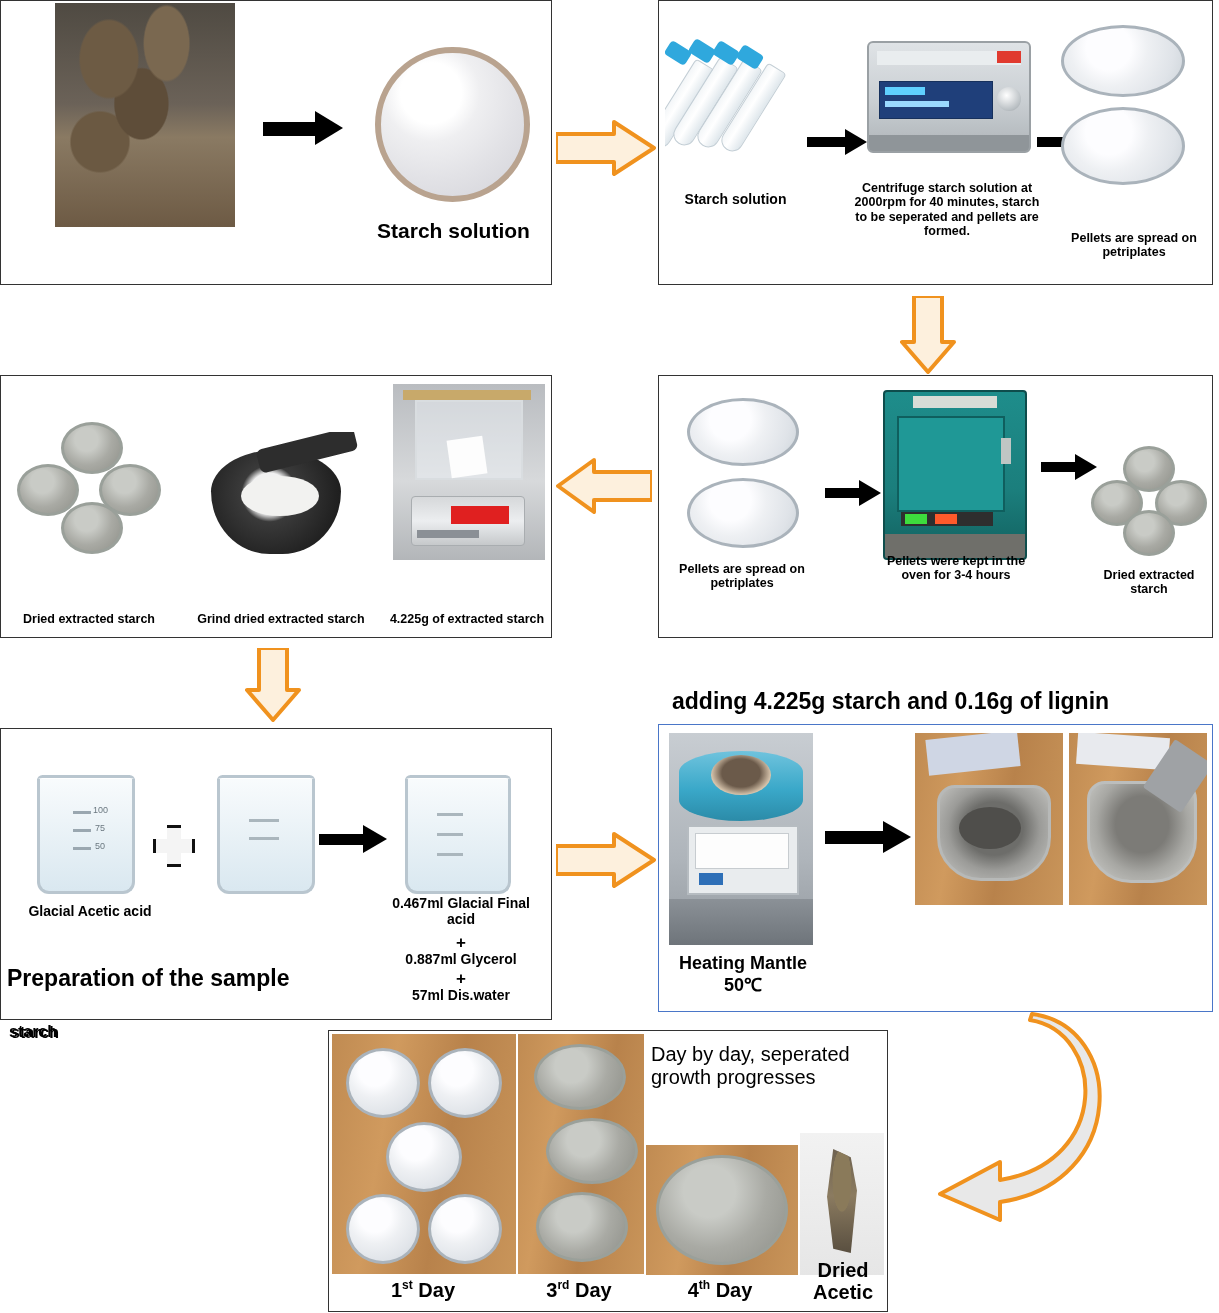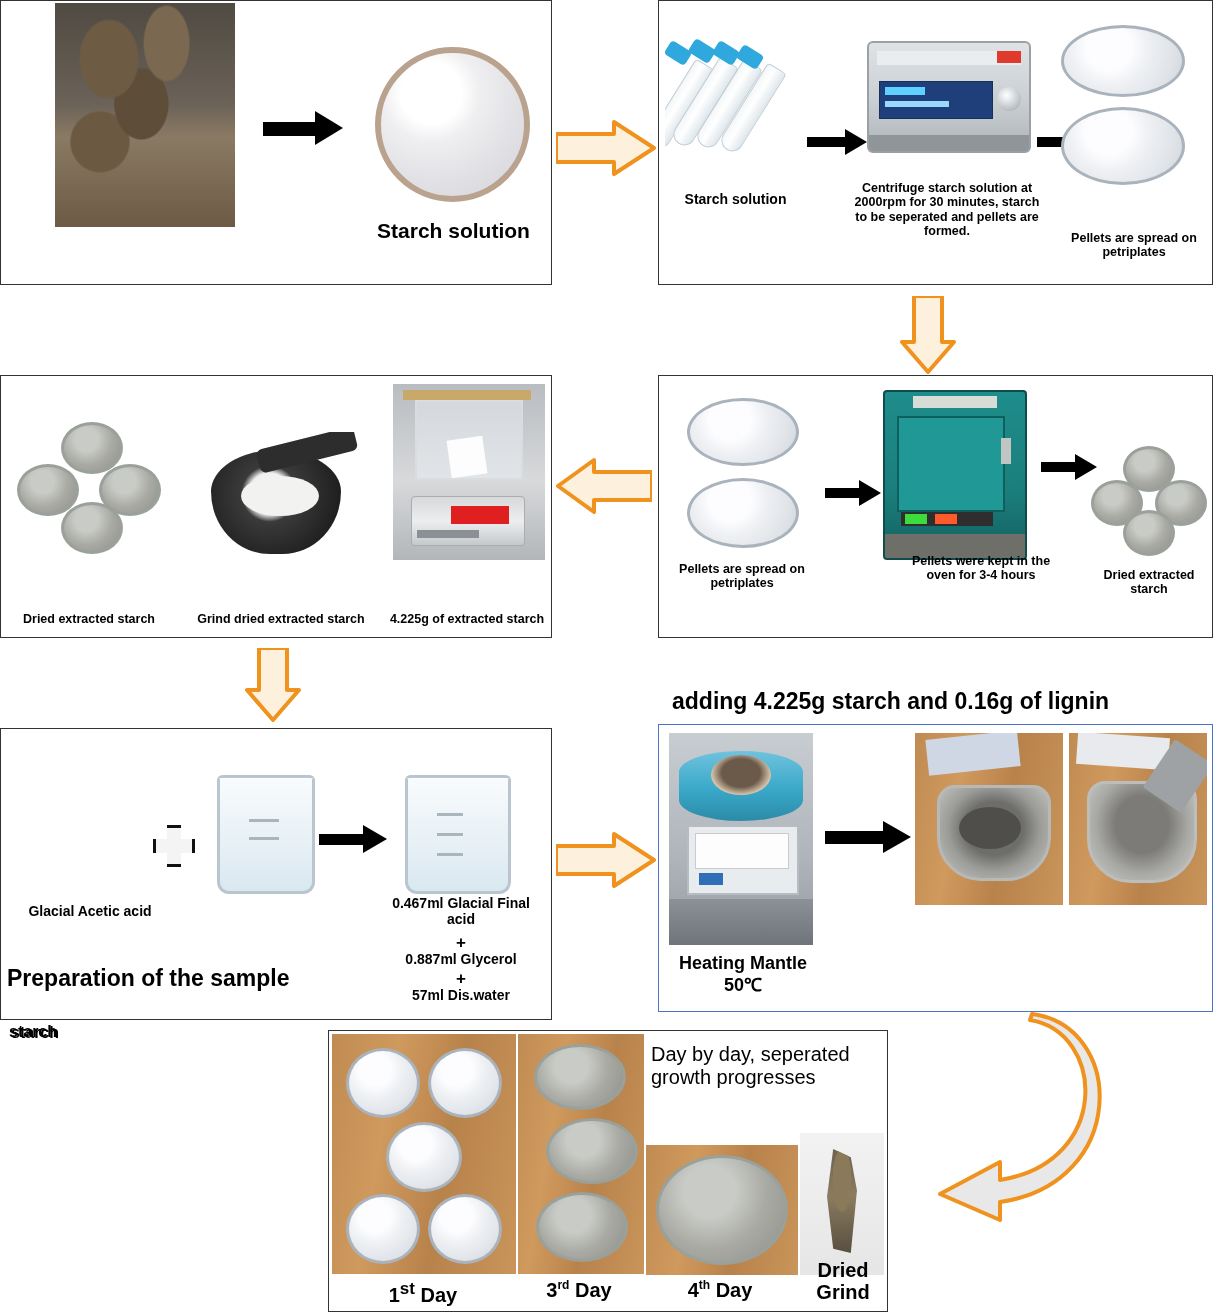--- a/index.html
+++ b/index.html
@@ -89,21 +89,21 @@
 
   <div class="imgbox centrifuge" style="left:208px;top:40px;width:160px;height:108px;">
     <div style="position:absolute;left:8px;top:8px;width:144px;height:14px;background:#e9edef;"></div>
     <div style="position:absolute;left:10px;top:38px;width:112px;height:36px;background:#1f3f7a;border:1px solid #16305c;"></div>
     <div style="position:absolute;left:16px;top:44px;width:40px;height:8px;background:#5fd0ff;"></div>
     <div style="position:absolute;left:16px;top:58px;width:64px;height:6px;background:#9ad9ff;"></div>
     <div style="position:absolute;left:128px;top:44px;width:24px;height:24px;border-radius:50%;background:radial-gradient(circle at 40% 35%,#fff,#b9bfc3 70%,#8d9397);"></div>
     <div style="position:absolute;left:128px;top:8px;width:24px;height:12px;background:#e03a2f;"></div>
     <div style="position:absolute;left:0;top:92px;width:160px;height:16px;background:#8f9599;"></div>
   </div>
-  <div class="cap" style="left:190px;top:180px;width:196px;font-size:12.5px;">Centrifuge starch solution at 2000rpm for 30 minutes, starch to be seperated and pellets are formed.</div>
+  <div class="cap" style="left:190px;top:180px;width:196px;font-size:12.5px;">Centrifuge starch solution at 2000rpm for 40 minutes, starch to be seperated and pellets are formed.</div>
 
   <div class="arrB" style="left:378px;top:128px;width:62px;height:26px;">
     <div class="shaft" style="left:0;top:8px;width:42px;height:10px;"></div>
     <div class="head" style="left:38px;top:0px;border-top:13px solid transparent;border-bottom:13px solid transparent;border-left:22px solid #000;"></div>
   </div>
 
   <div class="imgbox" style="left:372px;top:16px;width:180px;height:180px;">
     <div class="petri2" style="position:absolute;left:30px;top:8px;width:124px;height:72px;"></div>
     <div class="petri2" style="position:absolute;left:30px;top:90px;width:124px;height:78px;"></div>
   </div>
@@ -130,21 +130,21 @@
 
   <div class="imgbox oven" style="left:224px;top:14px;width:140px;height:166px;">
     <div style="position:absolute;left:28px;top:4px;width:84px;height:12px;background:#d8dcd6;"></div>
     <div style="position:absolute;left:12px;top:24px;width:104px;height:92px;background:#1f9896;border:2px solid #0f5f5e;"></div>
     <div style="position:absolute;left:16px;top:120px;width:92px;height:14px;background:#2e2e2e;"></div>
     <div style="position:absolute;left:20px;top:122px;width:22px;height:10px;background:#3ddc3d;"></div>
     <div style="position:absolute;left:50px;top:122px;width:22px;height:10px;background:#ff5a2b;"></div>
     <div style="position:absolute;left:116px;top:46px;width:10px;height:26px;background:#bfc6c4;"></div>
     <div style="position:absolute;left:0;top:142px;width:140px;height:24px;background:#6f6f6a;"></div>
   </div>
-  <div class="cap" style="left:238px;top:178px;width:168px;font-size:12.5px;">Pellets were kept in the oven for 3-4 hours</div>
+  <div class="cap" style="left:213px;top:178px;width:168px;font-size:12.5px;">Pellets were kept in the oven for 3-4 hours</div>
 
   <div class="arrB" style="left:382px;top:78px;width:58px;height:26px;">
     <div class="shaft" style="left:0;top:8px;width:38px;height:10px;"></div>
     <div class="head" style="left:34px;top:0px;border-top:13px solid transparent;border-bottom:13px solid transparent;border-left:22px solid #000;"></div>
   </div>
 
   <div class="imgbox" style="left:430px;top:70px;width:120px;height:116px;">
     <div class="petri-dark" style="position:absolute;left:34px;top:0px;width:52px;height:46px;"></div>
     <div class="petri-dark" style="position:absolute;left:2px;top:34px;width:52px;height:46px;"></div>
     <div class="petri-dark" style="position:absolute;left:66px;top:34px;width:52px;height:46px;"></div>
@@ -192,20 +192,30 @@
 </div>
 
 <div class="arrO" style="left:245px;top:648px;width:56px;height:74px;">
   <svg width="56" height="74" viewBox="0 0 56 74">
     <polygon points="14,0 42,0 42,42 54,42 28,72 2,42 14,42" fill="#fdf0dd" stroke="#F0921E" stroke-width="4" stroke-linejoin="round"></polygon>
   </svg>
 </div>
 
 <div class="panel" style="left:0px;top:728px;width:552px;height:292px;">
 
+  <div class="imgbox" style="left:28px;top:26px;width:110px;height:140px;">
+    <div class="beaker" style="left:8px;top:24px;width:92px;height:112px;"></div>
+    <div style="position:absolute;left:8px;top:20px;width:98px;height:8px;border-top:3px solid #b9c6cf;border-radius:6px;"></div>
+    <div style="position:absolute;left:44px;top:56px;width:18px;height:3px;background:#9aa7b0;"></div>
+    <div style="position:absolute;left:44px;top:74px;width:18px;height:3px;background:#9aa7b0;"></div>
+    <div style="position:absolute;left:44px;top:92px;width:18px;height:3px;background:#9aa7b0;"></div>
+    <div style="position:absolute;left:64px;top:50px;font-size:9px;color:#6b7880;">100</div>
+    <div style="position:absolute;left:66px;top:68px;font-size:9px;color:#6b7880;">75</div>
+    <div style="position:absolute;left:66px;top:86px;font-size:9px;color:#6b7880;">50</div>
+  </div>
   <div class="cap" style="left:4px;top:174px;width:170px;font-size:14px;">Glacial Acetic acid</div>
 
   <div style="position:absolute;left:152px;top:96px;width:42px;height:42px;">
     <div style="position:absolute;left:14px;top:0;width:14px;height:42px;background:#111;"></div>
     <div style="position:absolute;left:0;top:14px;width:42px;height:14px;background:#111;"></div>
     <div style="position:absolute;left:14px;top:3px;width:14px;height:36px;background:#f4f4f4;"></div>
     <div style="position:absolute;left:3px;top:14px;width:36px;height:14px;background:#f4f4f4;"></div>
   </div>
 
   <div class="imgbox" style="left:208px;top:26px;width:110px;height:140px;">
@@ -304,23 +314,23 @@
 
   <div class="imgbox" style="left:471px;top:102px;width:84px;height:142px;background:linear-gradient(#f2f2f2,#e6e6e6);">
     <div style="position:absolute;left:20px;top:16px;width:44px;height:104px;background:
        radial-gradient(ellipse at 50% 30%,#8a7a5a 0 30%,transparent 31%),
        linear-gradient(#6e6250,#8b7b60 45%,#594f40);clip-path:polygon(30% 0,70% 8%,84% 40%,70% 100%,30% 96%,16% 46%);"></div>
   </div>
 
   <div class="cap" style="left:322px;top:12px;width:232px;font-size:20px;text-align:left;font-weight:normal;">Day by day, seperated growth progresses</div>
 
   <div class="cap" style="left:14px;top:248px;width:160px;font-size:20px;">
-    <span>1</span><sup style="font-size:17px;">st</sup> <span>Day</span>
+    <span>1</span><sup style="font-size:12px;">st</sup> <span>Day</span>
   </div>
   <div class="cap" style="left:180px;top:248px;width:140px;font-size:20px;">
     <span>3</span><sup style="font-size:12px;">rd</sup> <span>Day</span>
   </div>
   <div class="cap" style="left:316px;top:248px;width:150px;font-size:20px;">
     <span>4</span><sup style="font-size:12px;">th</sup> <span>Day</span>
   </div>
   <div class="cap" style="left:466px;top:228px;width:96px;font-size:20px;">Dried</div>
-  <div class="cap" style="left:466px;top:250px;width:96px;font-size:20px;">Grind</div>
+  <div class="cap" style="left:466px;top:250px;width:96px;font-size:20px;">Acetic</div>
 </div>
 
 </body></html>

